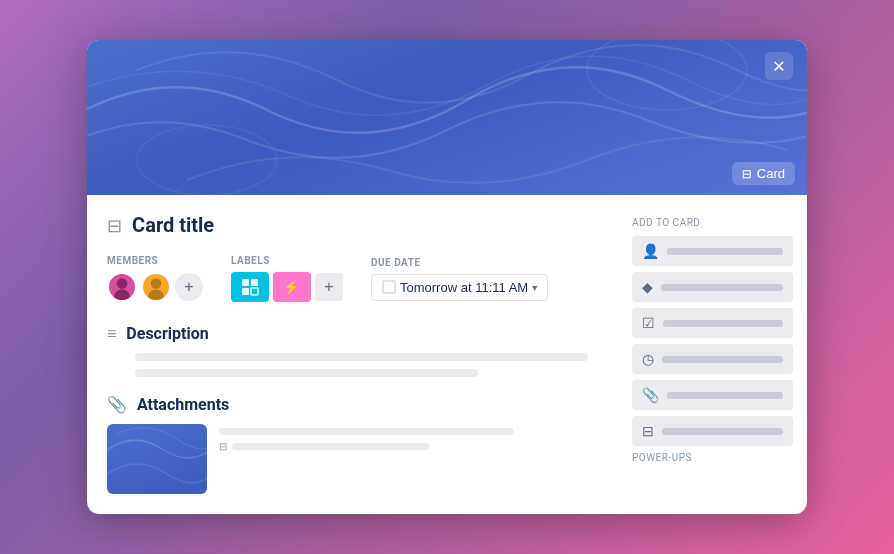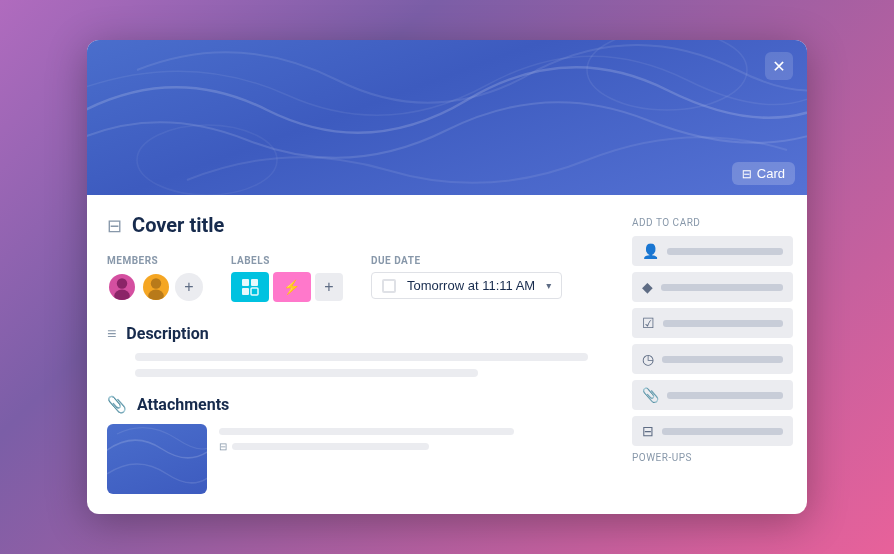--- a/index.html
+++ b/index.html
@@ -84,21 +84,21 @@
       color: #8898aa;
       font-size: 18px;
     }
     .card-title {
       font-size: 20px;
       font-weight: 700;
       color: #172b4d;
     }
     .meta-row {
       display: flex;
-      align-items: flex-start;
+      align-items: center;
       gap: 28px;
       margin-bottom: 22px;
     }
     .meta-group {
       display: flex;
       flex-direction: column;
       gap: 6px;
     }
     .meta-label {
       font-size: 10px;
@@ -144,21 +144,21 @@
       cursor: pointer;
       font-size: 16px;
       color: #5e6c84;
       display: flex;
       align-items: center;
       justify-content: center;
     }
     .due-date-btn {
       display: flex;
       align-items: center;
-      gap: 11px;
+      gap: 4px;
       background: #fff;
       border: 1px solid #dfe1e6;
       border-radius: 4px;
       padding: 5px 10px;
       cursor: pointer;
       font-size: 13px;
       color: #172b4d;
     }
     .due-date-checkbox {
       width: 14px;
@@ -295,21 +295,21 @@
       <span style="font-size:12px;">⊟</span>
       <span>Card</span>
     </button>
   </div>
 
   <div class="modal-body">
     <div class="main-content">
 
       <div class="card-title-row">
         <span class="card-title-icon">⊟</span>
-        <span class="card-title">Cover title</span>
+        <span class="card-title">Card title</span>
       </div>
 
       <div class="meta-row">
 
         <div class="meta-group">
           <span class="meta-label">MEMBERS</span>
           <div class="meta-content">
             <div class="avatar-face">
               <svg viewBox="0 0 30 30" xmlns="http://www.w3.org/2000/svg">
                 <rect width="30" height="30" fill="#d44fa0"></rect>

